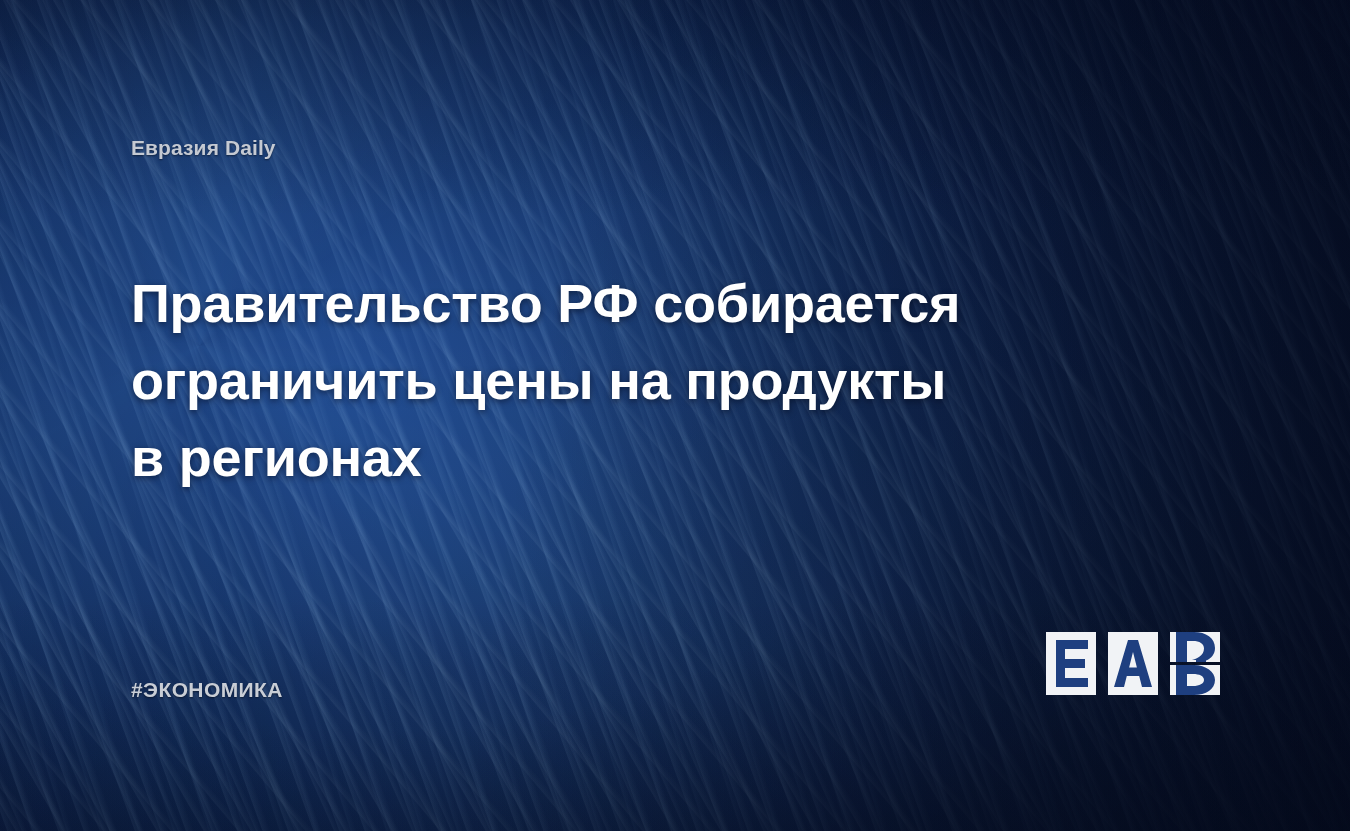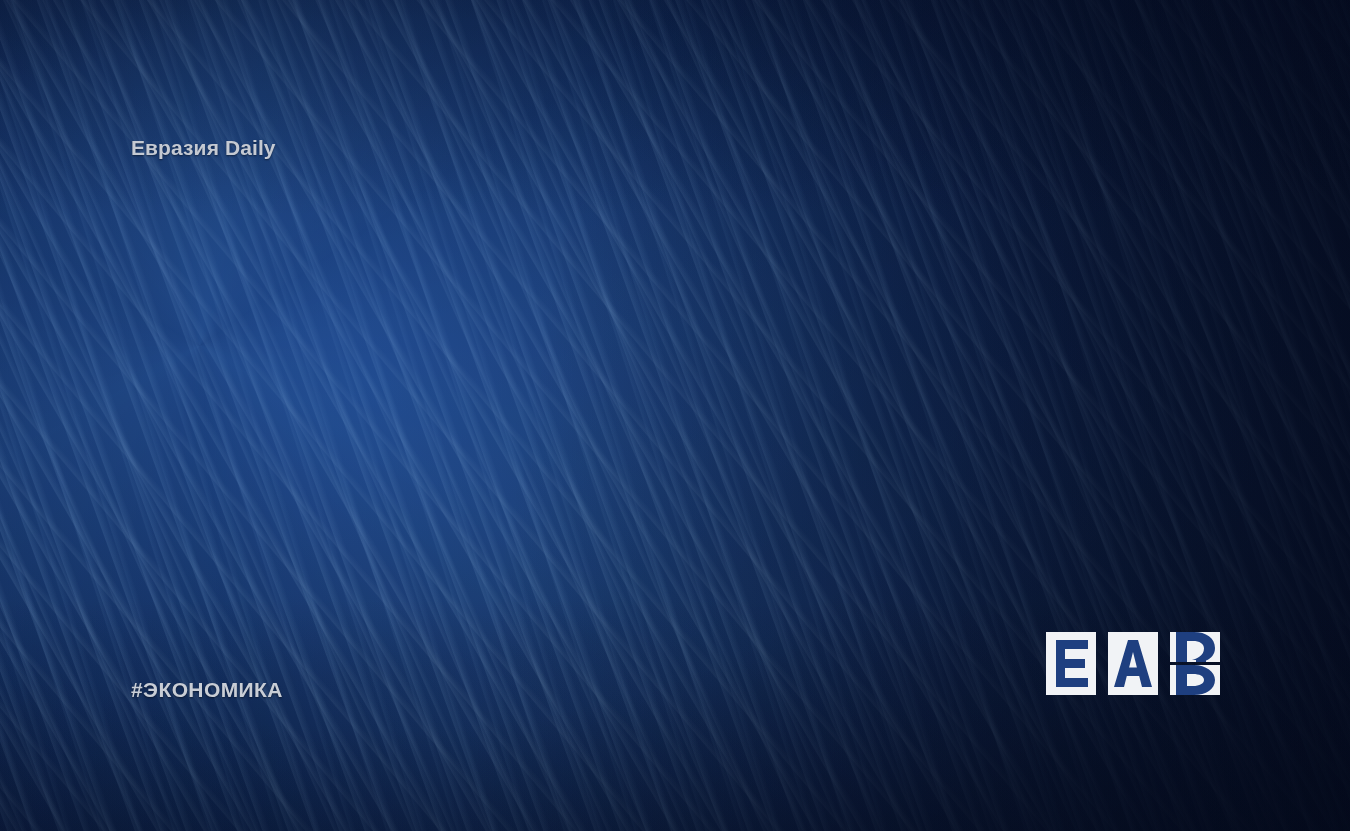--- a/index.html
+++ b/index.html
@@ -221,20 +221,25 @@
   </div>
   <div class="streak-mask"></div>
   <div class="bg-vignette"></div>
   <div class="bg-dark-right"></div>
   <div class="bg-top-shade"></div>
 
   <div class="content">
 
     <div class="brand">Евразия Daily</div>
 
+    <h1 class="headline">
+      <span class="ln">Правительство РФ собирается</span>
+      <span class="ln">ограничить цены на продукты</span>
+      <span class="ln">в регионах</span>
+    </h1>
 
     <div class="tag">#ЭКОНОМИКА</div>
 
     <div class="logo">
       <div class="tile tile-e"></div>
       <div class="tile tile-a"></div>
       <div class="tile tile-d-top"></div>
       <div class="tile tile-d-bottom"></div>
 
       <svg class="logo-e" viewBox="0 0 50 63">

